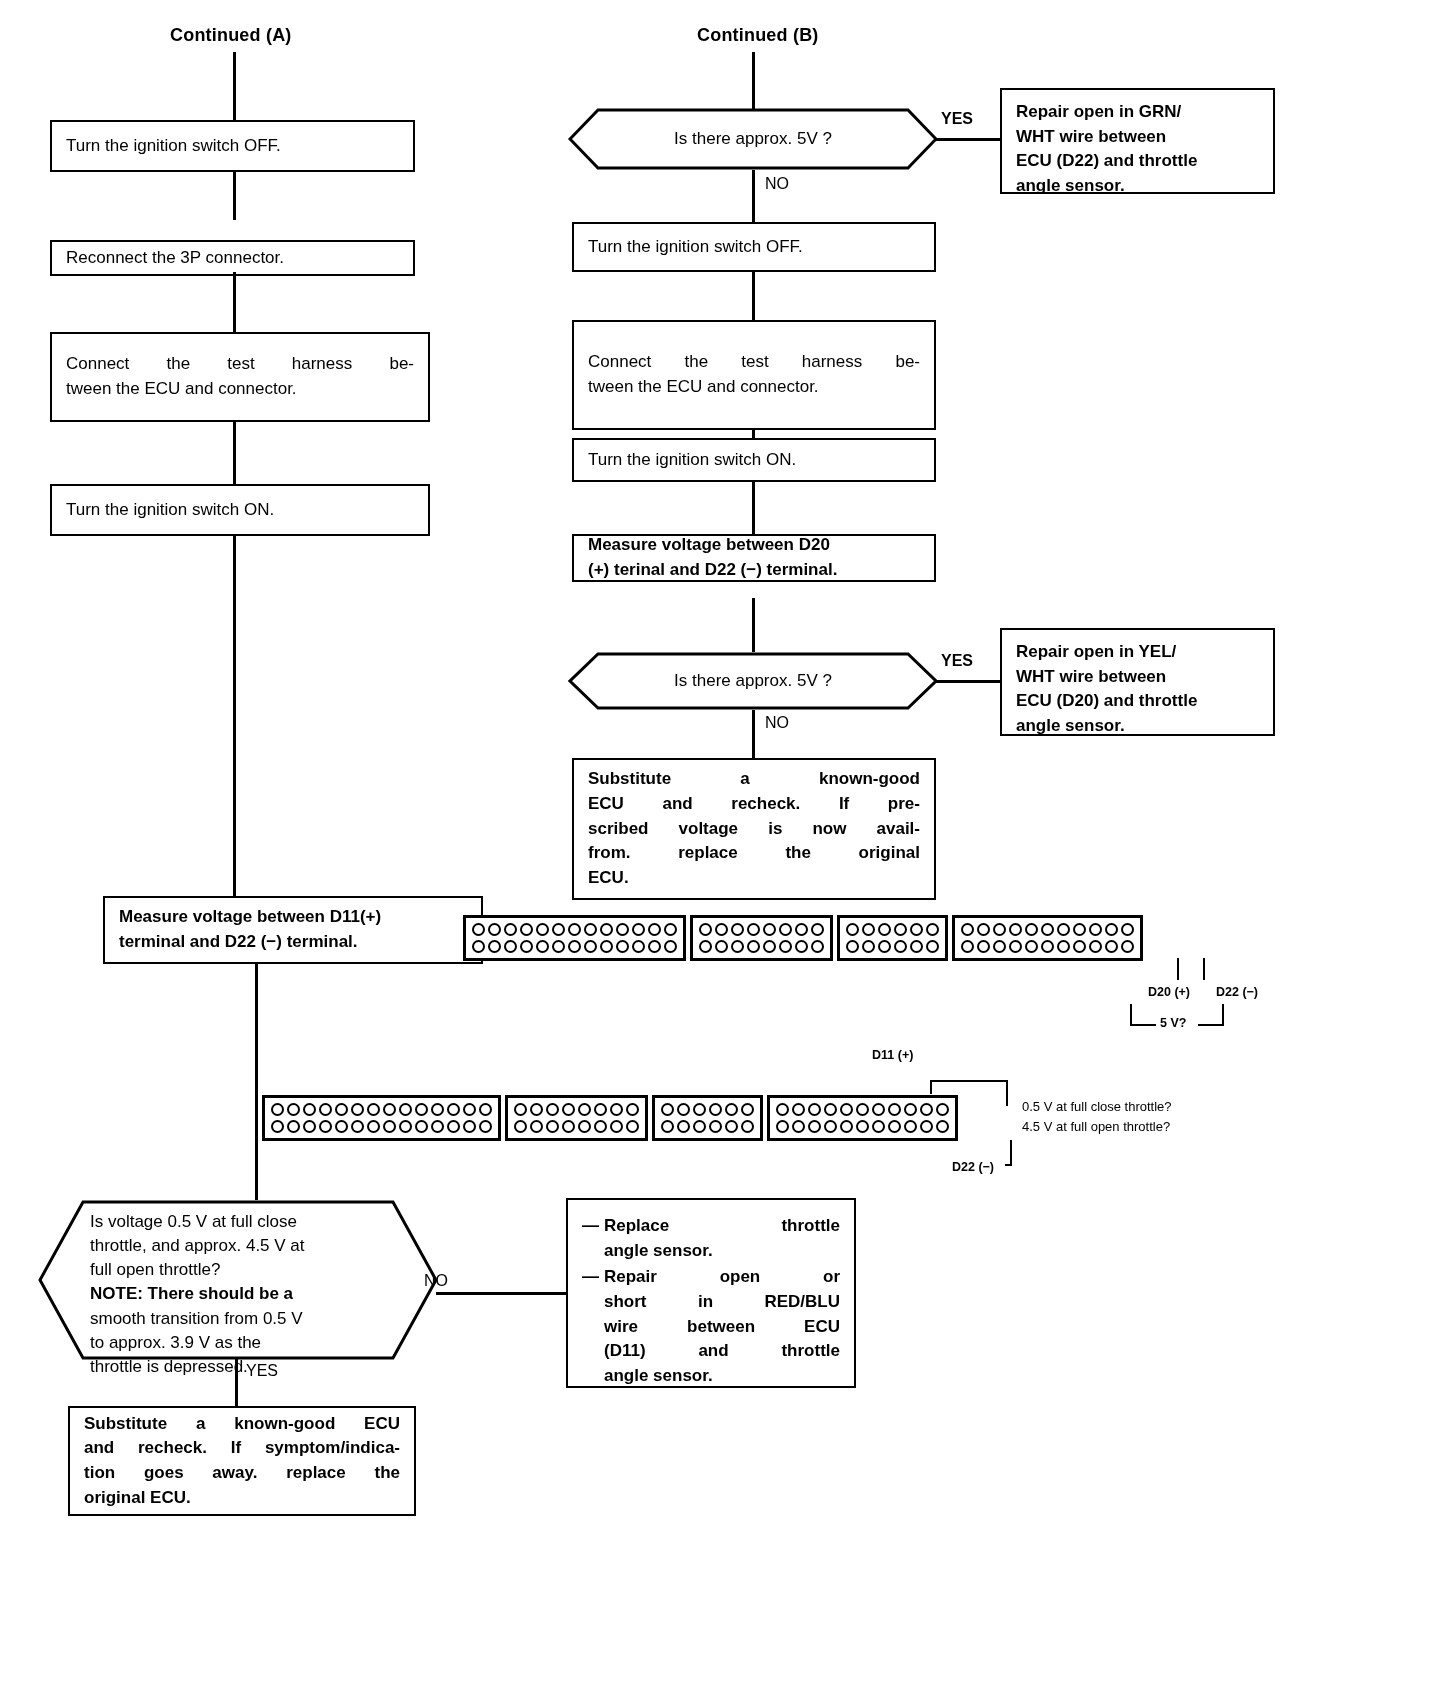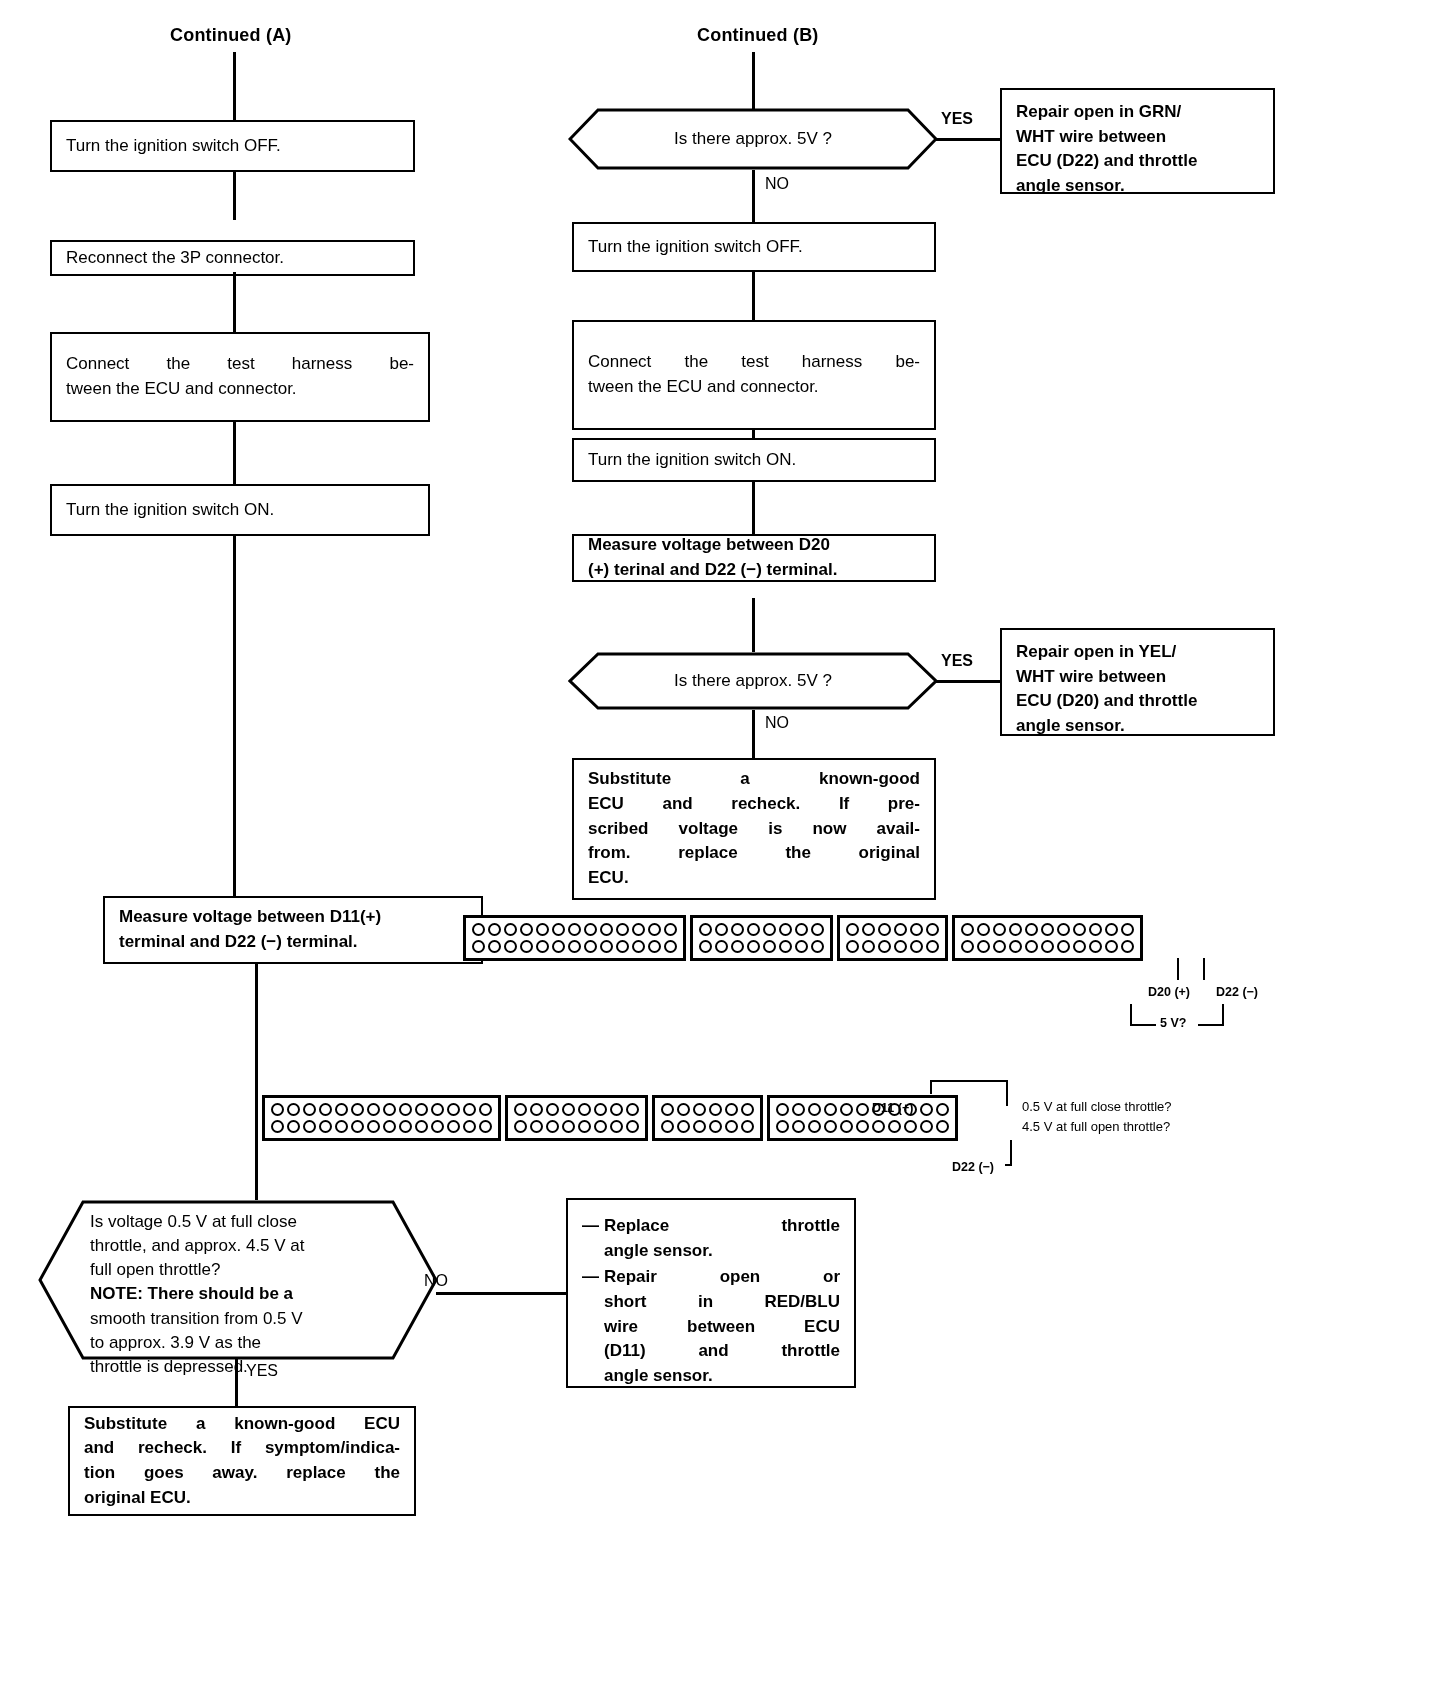--- a/index.html
+++ b/index.html
@@ -508,21 +508,21 @@
         <div class="pin"></div>
         <div class="pin"></div>
         <div class="pin"></div>
         <div class="pin"></div>
         <div class="pin"></div>
         <div class="pin"></div>
       </div>
     </div>
   </div>
 
-<div class="pin-note" style="left:872px; top:1101px;">D11 (+)</div>
+<div class="pin-note" style="left:872px; top:1048px;">D11 (+)</div>
 <div class="pin-note" style="left:952px; top:1160px;">D22 (−)</div>
 
 <div class="thin-h" style="left:930px; top:1080px; width:78px;"></div>
 <div class="thin-v" style="left:930px; top:1080px; height:14px;"></div>
 <div class="thin-v" style="left:1006px; top:1080px; height:26px;"></div>
 
 <div class="thin-h" style="left:1010px; top:1166px; width:0px;"></div>
 <div class="thin-v" style="left:1010px; top:1140px; height:26px;"></div>
 <div class="thin-h" style="left:1005px; top:1164px; width:6px;"></div>
 

